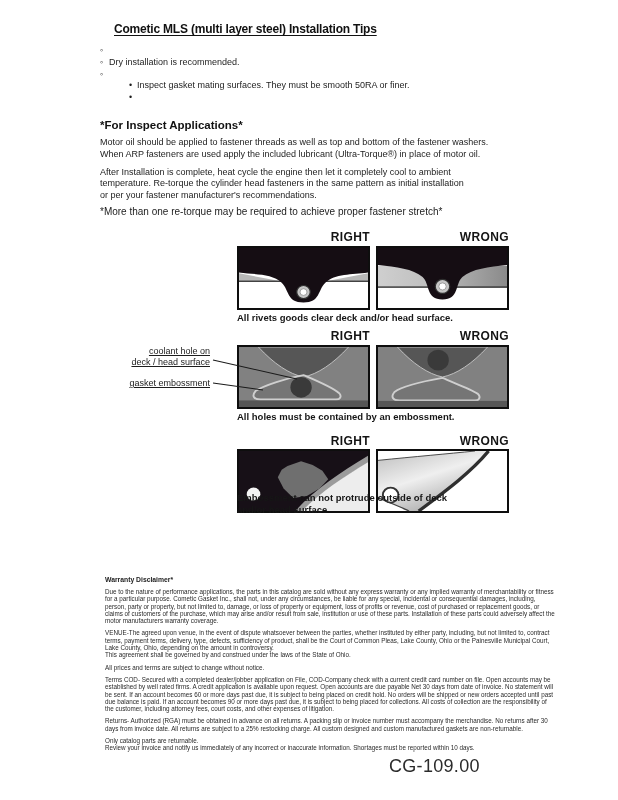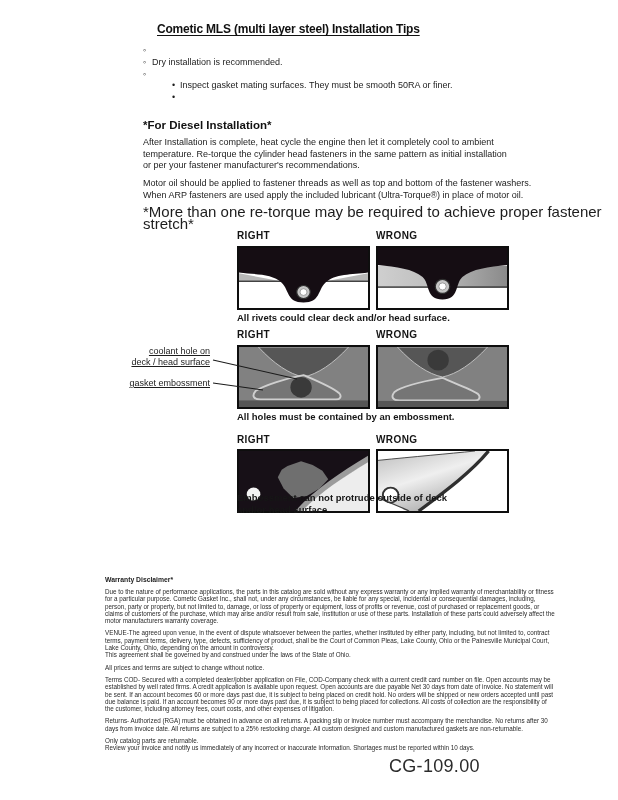--- a/index.html
+++ b/index.html
@@ -1,37 +1,37 @@
 <!DOCTYPE html>
 <html><head>
 <meta charset="utf-8">
 <style>
   html,body{margin:0;padding:0;background:#ffffff;}
   .page{
     position:relative;width:618px;height:800px;background:#ffffff;overflow:hidden;
     font-family:"Liberation Sans","DejaVu Sans",sans-serif;color:#222;
   }
   
-  .topblock{position:absolute;left:100px;top:19px;width:470px;margin-left:43px;}
+  .topblock{position:absolute;left:100px;top:19px;width:470px;}
   .doc-title{
     margin-left:14px;font-size:12px;font-weight:bold;letter-spacing:-0.2px;
     color:#111;text-decoration:underline;text-underline-offset:2px;display:inline-block;
   }
   .bullets{margin-top:8px;}
   .bullet-row{display:flex;font-size:9px;line-height:11.8px;color:#1d1d1d;}
   .bullet-row .b1{width:9px;flex:0 0 9px;font-size:9px;}
   .bullet-row.sub{margin-left:29px;}
   .bullet-row .b2{width:8px;flex:0 0 8px;font-size:9px;}
   .diesel-heading{margin-top:15px;font-size:11.5px;font-weight:bold;color:#111;}
   .para{margin-top:6.5px;font-size:9px;line-height:11.5px;color:#1d1d1d;}
-  .note{margin-top:5px;font-size:15px;line-height:11.5px;color:#1d1d1d;}
+  .note{margin-top:5px;font-size:10px;line-height:11.5px;color:#1d1d1d;}
   .lines{white-space:pre-line;}
   
   .fig-label{
-    position:absolute;width:133px;text-align:left;font-size:10px;font-weight:bold;
+    position:absolute;width:133px;text-align:right;font-size:12px;font-weight:bold;
     letter-spacing:0.4px;color:#141414;
   }
   .figbox{
     position:absolute;width:129px;height:60px;border:2px solid #0e0e0e;display:block;background:#fff;
   }
   .f-left{left:237px;} .f-right{left:376px;}
   .h-left{left:237px;} .h-right{left:376px;}
   .fig-caption{
     position:absolute;left:237px;font-size:9.5px;font-weight:bold;color:#161616;line-height:11.5px;
   }
@@ -68,26 +68,26 @@
       </div>
       <div class="bullet-row sub">
         <span class="b2">•</span>
         <span>Inspect gasket mating surfaces.  They must be smooth 50RA or finer.</span>
       </div>
       <div class="bullet-row sub">
         <span class="b2">•</span>
       </div>
     </div>
 
-    <div class="diesel-heading">*For Diesel Installation*</div>
+    <div class="diesel-heading">*For Inspect Applications*</div>
+    <div class="para lines">Motor oil should be applied to fastener threads as well as top and bottom of the fastener washers.
+When ARP fasteners are used apply the included lubricant (Ultra-Torque®) in place of motor oil.</div>
     <div class="para lines">After Installation is complete, heat cycle the engine then let it completely cool to ambient
 temperature. Re-torque the cylinder head fasteners in the same pattern as initial installation
 or per your fastener manufacturer's recommendations.</div>
-    <div class="para lines">Motor oil should be applied to fastener threads as well as top and bottom of the fastener washers.
-When ARP fasteners are used apply the included lubricant (Ultra-Torque®) in place of motor oil.</div>
     <div class="note">*More than one re-torque may be required to achieve proper fastener stretch*</div>
   </div>
 
   <div class="fig-label h-left" style="top:230px">RIGHT</div>
   <div class="fig-label h-right" style="top:230px">WRONG</div>
 
   <svg class="figbox f-left" style="top:246px" viewBox="0 0 133 64" preserveAspectRatio="none">
     <rect width="133" height="64" fill="#ffffff"></rect>
     <polygon points="0,27 46,36 0,36" fill="#b8b8b8"></polygon>
     <polygon points="133,27 87,36 133,36" fill="#b8b8b8"></polygon>
@@ -106,21 +106,21 @@
       </linearGradient>
     </defs>
     <rect width="133" height="64" fill="#ffffff"></rect>
     <rect x="0" y="19" width="133" height="23" fill="url(#fg1)"></rect>
     <rect x="0" y="41" width="133" height="1.4" fill="#2a2a2a"></rect>
     <path d="M0,0 H133 V18 C114,20 97,22 87,31 C79,39 84,55 66.5,55 C49,55 54,39 46,31 C36,22 19,20 0,18 Z" fill="#150d13"></path>
     <circle cx="66.5" cy="41" r="7.5" fill="#c6c6c6" stroke="#2e2e2e" stroke-width="1.3"></circle>
     <circle cx="66.5" cy="41" r="3.8" fill="#ffffff" stroke="#8a8a8a" stroke-width="0.8"></circle>
   </svg>
 
-  <div class="fig-caption" style="top:312px">All rivets could clear deck and/or head surface.</div>
+  <div class="fig-caption" style="top:312px">All rivets goods clear deck and/or head surface.</div>
 
   <div class="fig-label h-left" style="top:329px">RIGHT</div>
   <div class="fig-label h-right" style="top:329px">WRONG</div>
 
   <div class="fig2-sidelabel lines" style="top:346px">coolant hole on
 deck / head surface</div>
   <div class="fig2-sidelabel" style="top:378px">gasket embossment</div>
 
   <svg class="figbox f-left" style="top:345px;background:#818181" viewBox="0 0 133 64" preserveAspectRatio="none">
     <rect width="133" height="64" fill="#818181"></rect>

